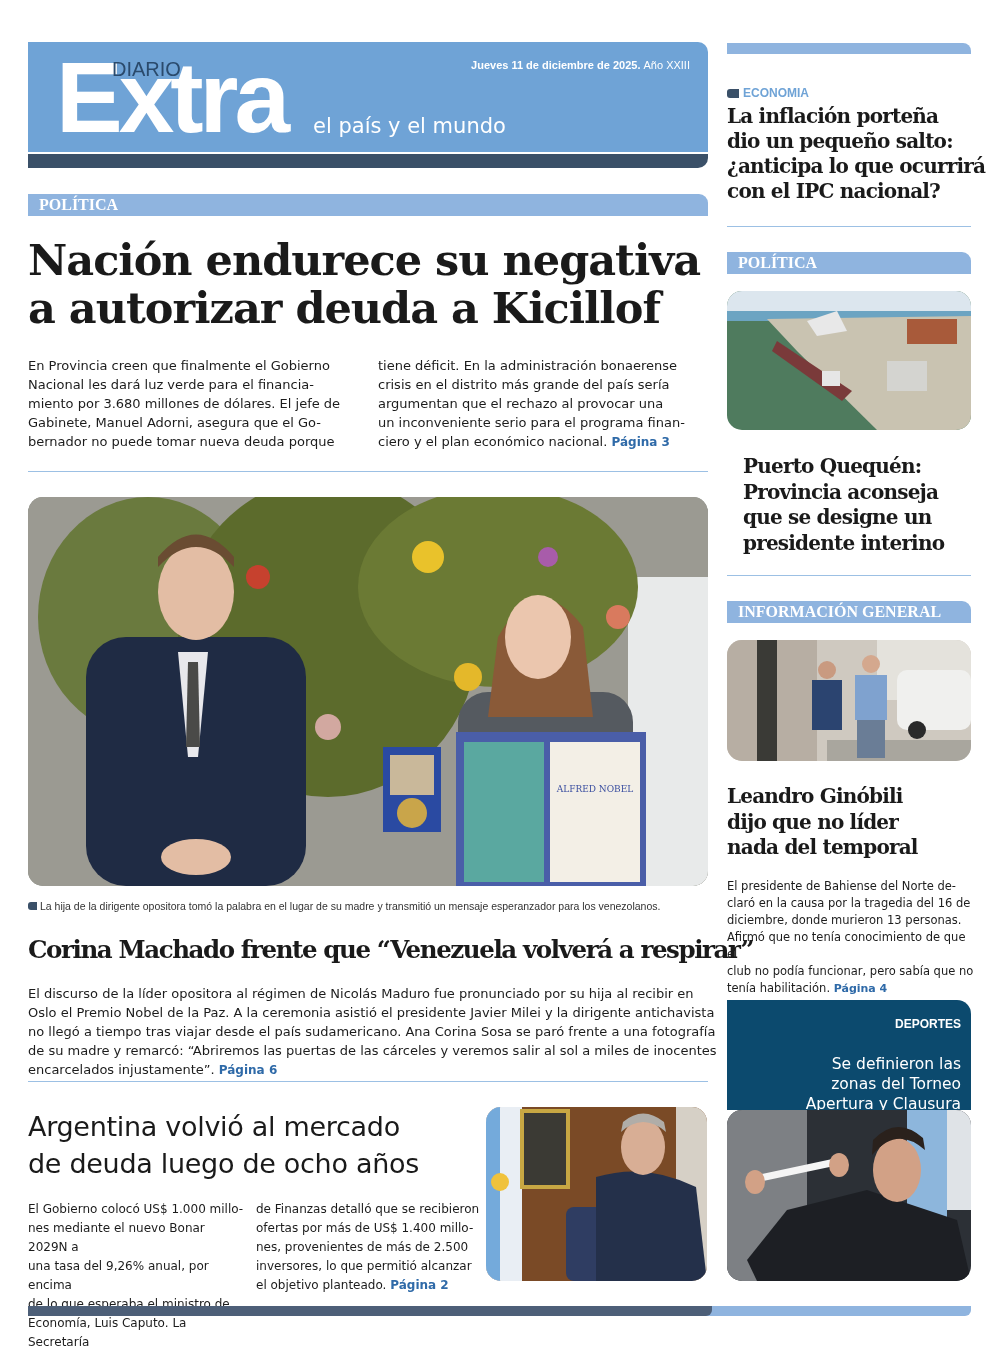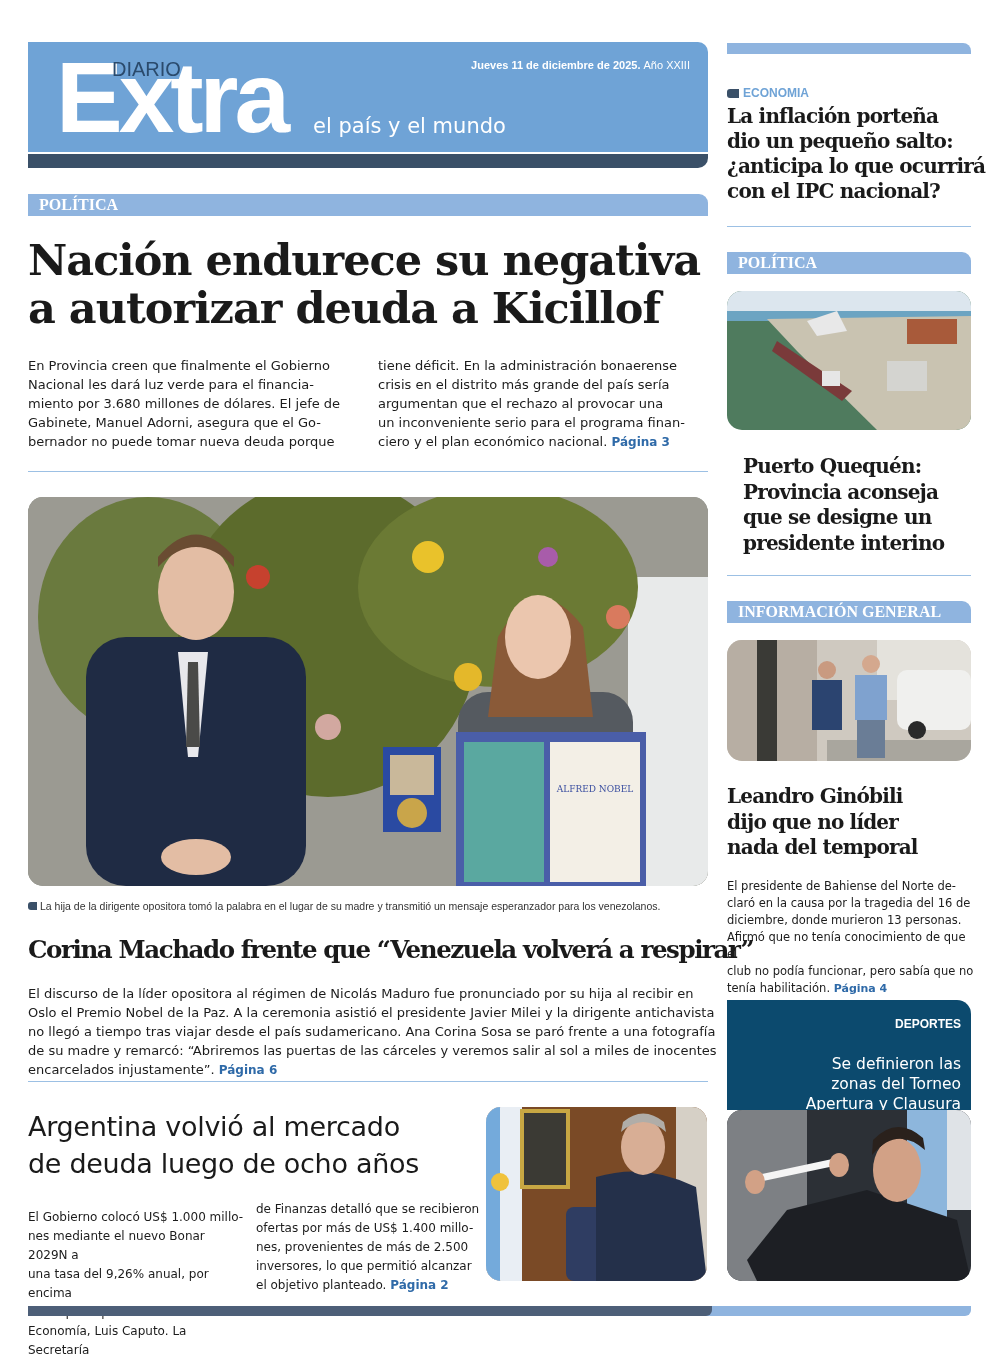--- a/index.html
+++ b/index.html
@@ -126,21 +126,21 @@
   <div>no llegó a tiempo tras viajar desde el país sudamericano. Ana Corina Sosa se paró frente a una fotografía</div>
   <div>de su madre y remarcó: “Abriremos las puertas de las cárceles y veremos salir al sol a miles de inocentes</div>
   <div><span>encarcelados injustamente”.</span> <span class="page-ref">Página 6</span></div>
 </div>
 <div class="abs divider" style="left:28px;top:1081px;width:680px;"></div>
 
 <div class="abs" style="left:28px;top:1108px;font-family:'DejaVu Sans',sans-serif;font-size:27px;line-height:37px;color:#1a1a1a;letter-spacing:-0.3px;">
   <div>Argentina volvió al mercado</div>
   <div>de deuda luego de ocho años</div>
 </div>
-<div class="abs body-text" style="left:28px;top:1200px;width:220px;font-size:12px;line-height:19px;margin-top:8px;">
+<div class="abs body-text" style="left:28px;top:1200px;width:220px;font-size:12px;line-height:19px;">
   <div>El Gobierno colocó US$ 1.000 millo-</div>
   <div>nes mediante el nuevo Bonar 2029N a</div>
   <div>una tasa del 9,26% anual, por encima</div>
   <div>de lo que esperaba el ministro de</div>
   <div>Economía, Luis Caputo. La Secretaría</div>
 </div>
 <div class="abs body-text" style="left:256px;top:1200px;width:225px;font-size:12px;line-height:19px;">
   <div>de Finanzas detalló que se recibieron</div>
   <div>ofertas por más de US$ 1.400 millo-</div>
   <div>nes, provenientes de más de 2.500</div>

